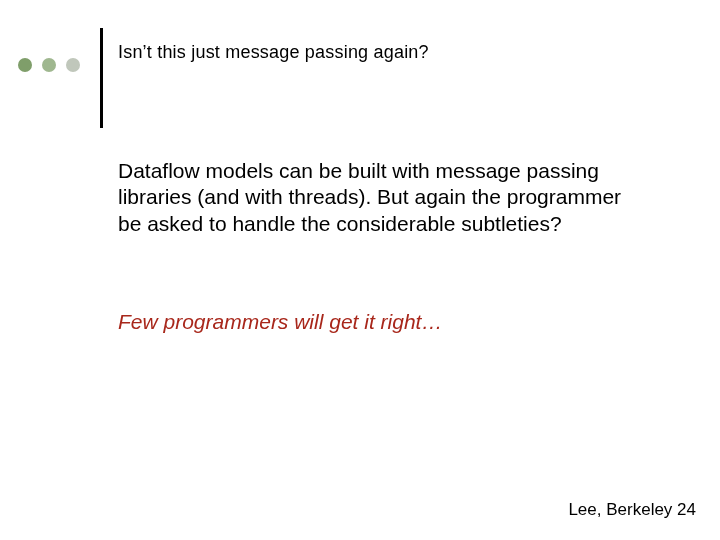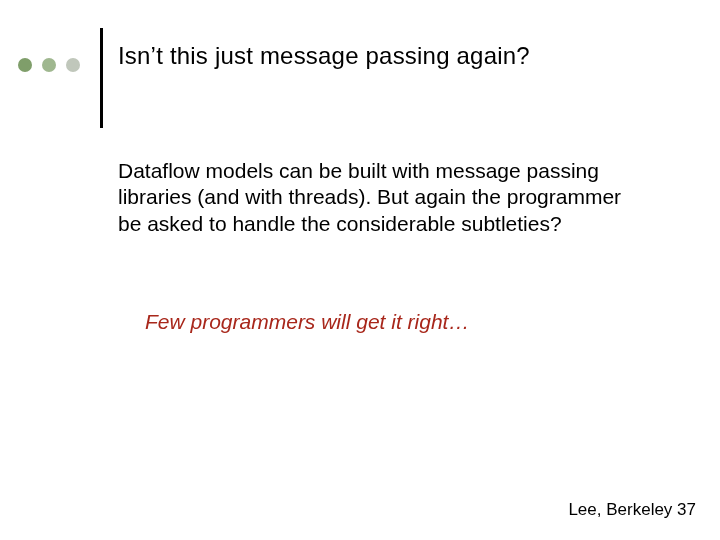--- a/index.html
+++ b/index.html
@@ -40,21 +40,21 @@
     top: 28px;
     left: 100px;
     width: 3px;
     height: 100px;
     background: #000000;
   }
   .title {
     position: absolute;
     top: 42px;
     left: 118px;
-    font-size: 24px;
+    font-size: 18px;
     color: #000;
     letter-spacing: 0.2px;
     font-weight: 400;
   }
   .body1 {
     position: absolute;
     top: 158px;
     left: 118px;
     width: 520px;
     font-size: 21px;
@@ -62,21 +62,20 @@
     color: #000;
   }
   .body2 {
     position: absolute;
     top: 310px;
     left: 118px;
     width: 520px;
     font-size: 21px;
     font-style: italic;
     color: #a8271b;
-    margin-left: 27px;
   }
   .footer {
     position: absolute;
     bottom: 20px;
     right: 24px;
     font-size: 17px;
     color: #000;
   }
 </style>
 </head>
@@ -91,15 +90,15 @@
   </div>
 
   <div class="vbar"></div>
 
   <div class="title">Isn’t this just message passing again?</div>
 
   <div class="body1">Dataflow models can be built with message passing libraries (and with threads). But again the programmer be asked to handle the considerable subtleties?</div>
 
   <div class="body2">Few programmers will get it right…</div>
 
-  <div class="footer">Lee, Berkeley 37</div>
+  <div class="footer">Lee, Berkeley 24</div>
 
 </div>
 
 </body></html>

